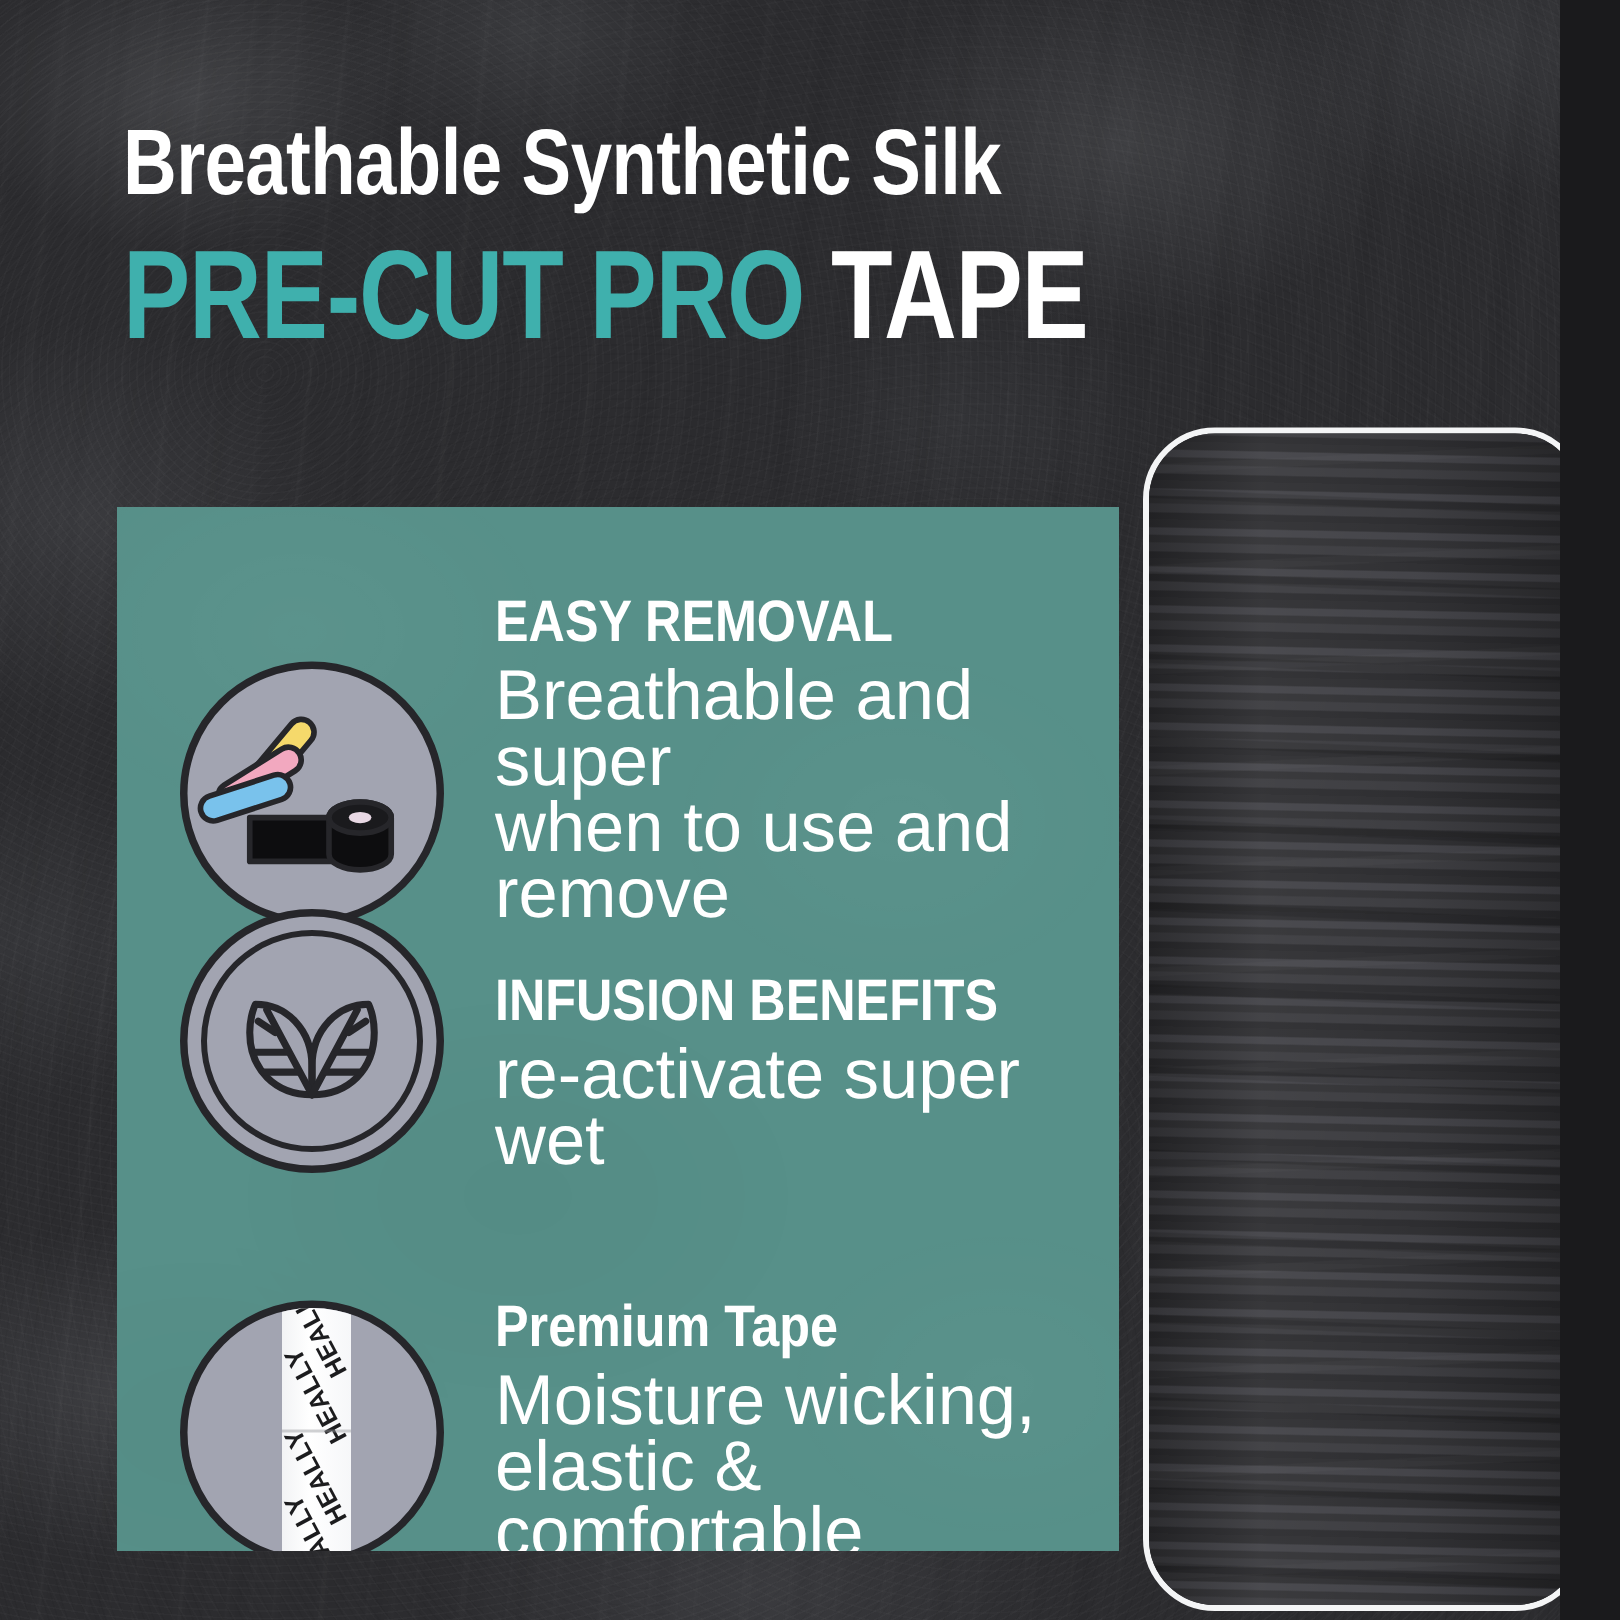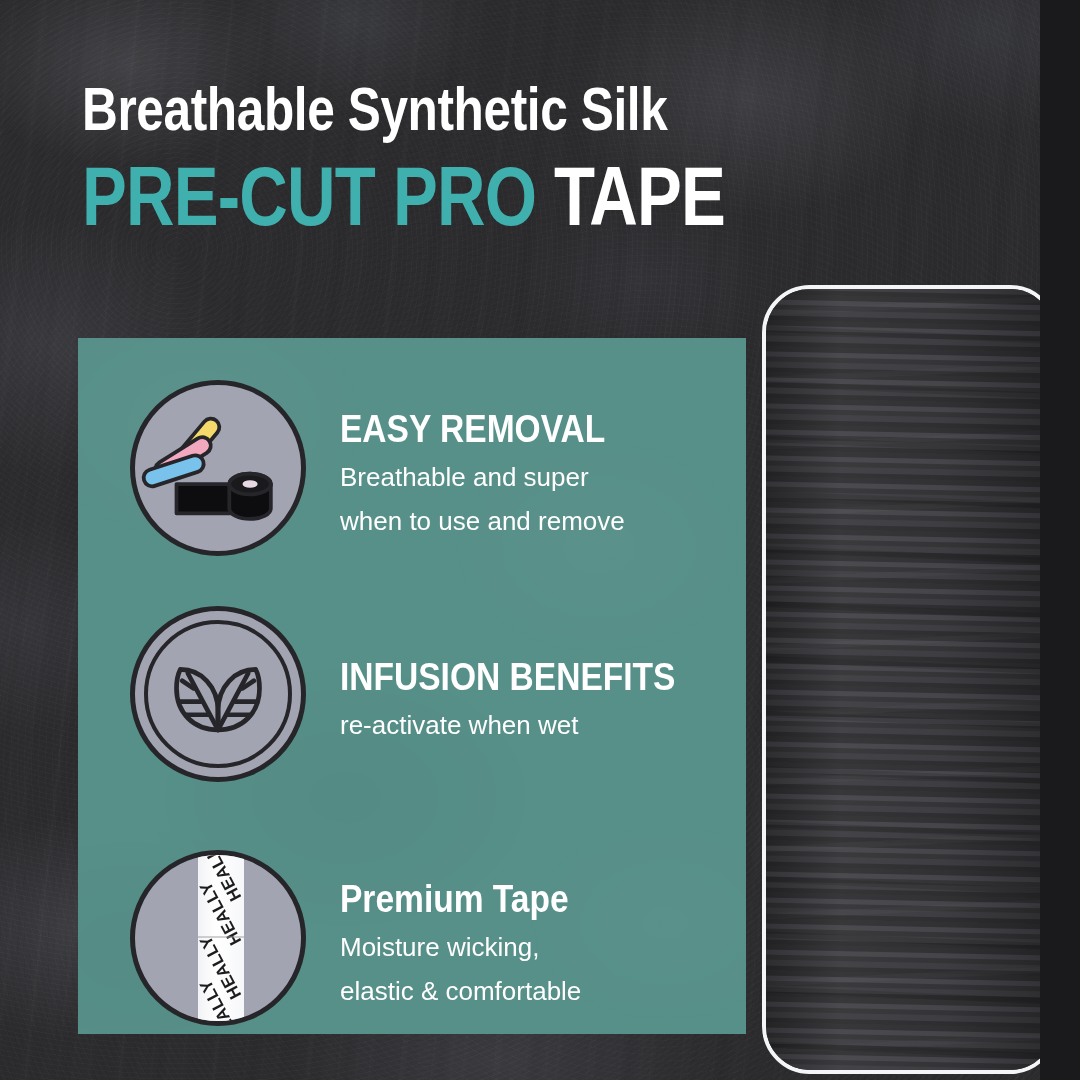--- a/index.html
+++ b/index.html
@@ -118,22 +118,22 @@
       radial-gradient(ellipse 260px 190px at 18% 12%, rgba(255,255,255,0.055), rgba(0,0,0,0) 70%),
       radial-gradient(ellipse 230px 170px at 78% 30%, rgba(255,255,255,0.045), rgba(0,0,0,0) 72%),
       radial-gradient(ellipse 280px 200px at 40% 66%, rgba(0,0,0,0.055), rgba(0,0,0,0) 72%),
       radial-gradient(ellipse 220px 160px at 88% 84%, rgba(255,255,255,0.040), rgba(0,0,0,0) 72%),
       radial-gradient(ellipse 240px 170px at 8% 88%, rgba(0,0,0,0.045), rgba(0,0,0,0) 74%);
   }
 
   .feature {
     position: absolute;
     display: flex;
-    align-items: center;
-    left: 52px;
+    align-items: flex-end;
+    left: 42px;
     width: 620px;
   }
   .feature-1 { top: 42px; }
   .feature-2 { top: 268px; }
   .feature-3 { top: 512px; }
 
   .icon-circle {
     position: relative;
     flex: 0 0 auto;
     width: 176px;
@@ -207,21 +207,21 @@
     line-height: 42px;
     color: #ffffff;
     transform: scaleX(0.86);
     transform-origin: left center;
     white-space: nowrap;
   }
   .feature-desc {
     margin-top: 5px;
     font-family: "Liberation Sans", sans-serif;
     font-weight: normal;
-    font-size: 26px;
+    font-size: 47px;
     line-height: 44px;
     color: #ffffff;
   }
 
   
   .product {
     position: absolute;
     left: 762px;
     top: 285px;
     width: 296px;
@@ -336,21 +336,21 @@
             <path d="M78 110 L54 110"></path>
             <path d="M106 96 L128 96"></path>
             <path d="M114 82 L126 74"></path>
             <path d="M98 110 L122 110"></path>
           </g>
         </svg>
       </div>
       <div class="feature-text">
         <div class="feature-title">INFUSION BENEFITS</div>
         <div class="feature-desc">
-          <div>re-activate when wet</div>
+          <div>re-activate super wet</div>
         </div>
       </div>
     </div>
 
     <div class="feature feature-3">
       <div class="icon-circle">
         <div class="icon-clip">
           <div class="tape-strip-vert">
             <span class="tape-word w1">HEALLY</span>
             <span class="tape-word w2">HEALLY</span>

